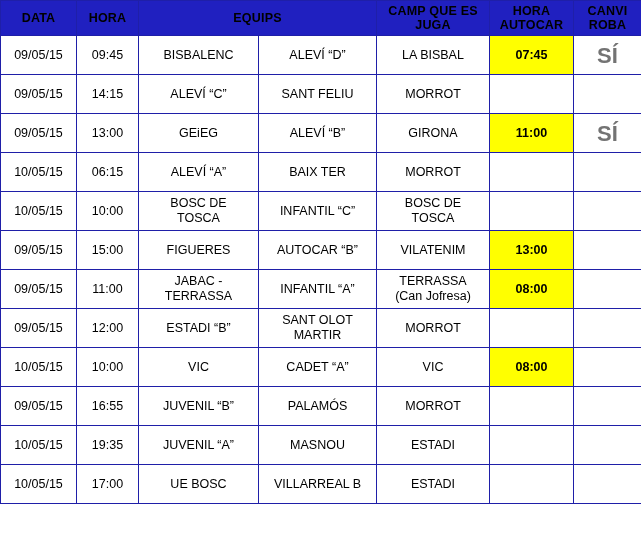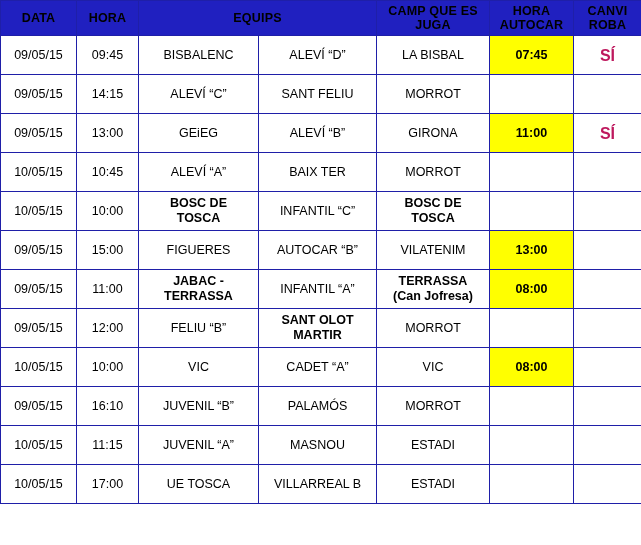--- a/index.html
+++ b/index.html
@@ -44,31 +44,31 @@
   col.c-eq2    { width: 118px; }
   col.c-camp   { width: 113px; }
   col.c-auto   { width: 84px; }
   col.c-canvi  { width: 68px; }
 
   tbody td {
     height: 38px;
     padding: 3px 3px;
     line-height: 15px;
   }
-  td.twoline { line-height: 15px; font-weight: bold; }
+  td.twoline { line-height: 15px; }
 
   .bold { font-weight: normal; }
   .highlight {
     background: #ffff00;
     font-weight: bold;
   }
   .si {
-    color: #be185d;
+    color: #737373;
     font-weight: bold;
-    font-size: 16px;
+    font-size: 22px;
   }
   .cell-inner {
     display: block;
     white-space: pre-line;
   }
   .hdr-inner {
     display: block;
     white-space: pre-line;
   }
 </style>
@@ -178,21 +178,21 @@
         </td>
         <td>
           <span class="cell-inner si">SÍ</span>
         </td>
       </tr>
       <tr>
         <td>
           <span class="cell-inner bold">10/05/15</span>
         </td>
         <td>
-          <span class="cell-inner bold">10:45</span>
+          <span class="cell-inner bold">06:15</span>
         </td>
         <td>
           <span class="cell-inner bold">ALEVÍ “A”</span>
         </td>
         <td>
           <span class="cell-inner">BAIX TER</span>
         </td>
         <td>
           <span class="cell-inner bold">MORROT</span>
         </td>
@@ -277,21 +277,21 @@
         </td>
       </tr>
       <tr>
         <td>
           <span class="cell-inner bold">09/05/15</span>
         </td>
         <td>
           <span class="cell-inner bold">12:00</span>
         </td>
         <td>
-          <span class="cell-inner bold">FELIU “B”</span>
+          <span class="cell-inner bold">ESTADI “B”</span>
         </td>
         <td class="twoline">
           <span class="cell-inner">SANT OLOT
 MARTIR</span>
         </td>
         <td>
           <span class="cell-inner bold">MORROT</span>
         </td>
         <td>
           <span class="cell-inner"></span>
@@ -321,21 +321,21 @@
         </td>
         <td>
           <span class="cell-inner"></span>
         </td>
       </tr>
       <tr>
         <td>
           <span class="cell-inner bold">09/05/15</span>
         </td>
         <td>
-          <span class="cell-inner bold">16:10</span>
+          <span class="cell-inner bold">16:55</span>
         </td>
         <td>
           <span class="cell-inner bold">JUVENIL “B”</span>
         </td>
         <td>
           <span class="cell-inner">PALAMÓS</span>
         </td>
         <td>
           <span class="cell-inner bold">MORROT</span>
         </td>
@@ -344,21 +344,21 @@
         </td>
         <td>
           <span class="cell-inner"></span>
         </td>
       </tr>
       <tr>
         <td>
           <span class="cell-inner bold">10/05/15</span>
         </td>
         <td>
-          <span class="cell-inner bold">11:15</span>
+          <span class="cell-inner bold">19:35</span>
         </td>
         <td>
           <span class="cell-inner bold">JUVENIL “A”</span>
         </td>
         <td>
           <span class="cell-inner">MASNOU</span>
         </td>
         <td>
           <span class="cell-inner bold">ESTADI</span>
         </td>
@@ -370,21 +370,21 @@
         </td>
       </tr>
       <tr>
         <td>
           <span class="cell-inner bold">10/05/15</span>
         </td>
         <td>
           <span class="cell-inner bold">17:00</span>
         </td>
         <td>
-          <span class="cell-inner bold">UE TOSCA</span>
+          <span class="cell-inner bold">UE BOSC</span>
         </td>
         <td>
           <span class="cell-inner">VILLARREAL B</span>
         </td>
         <td>
           <span class="cell-inner bold">ESTADI</span>
         </td>
         <td>
           <span class="cell-inner"></span>
         </td>

